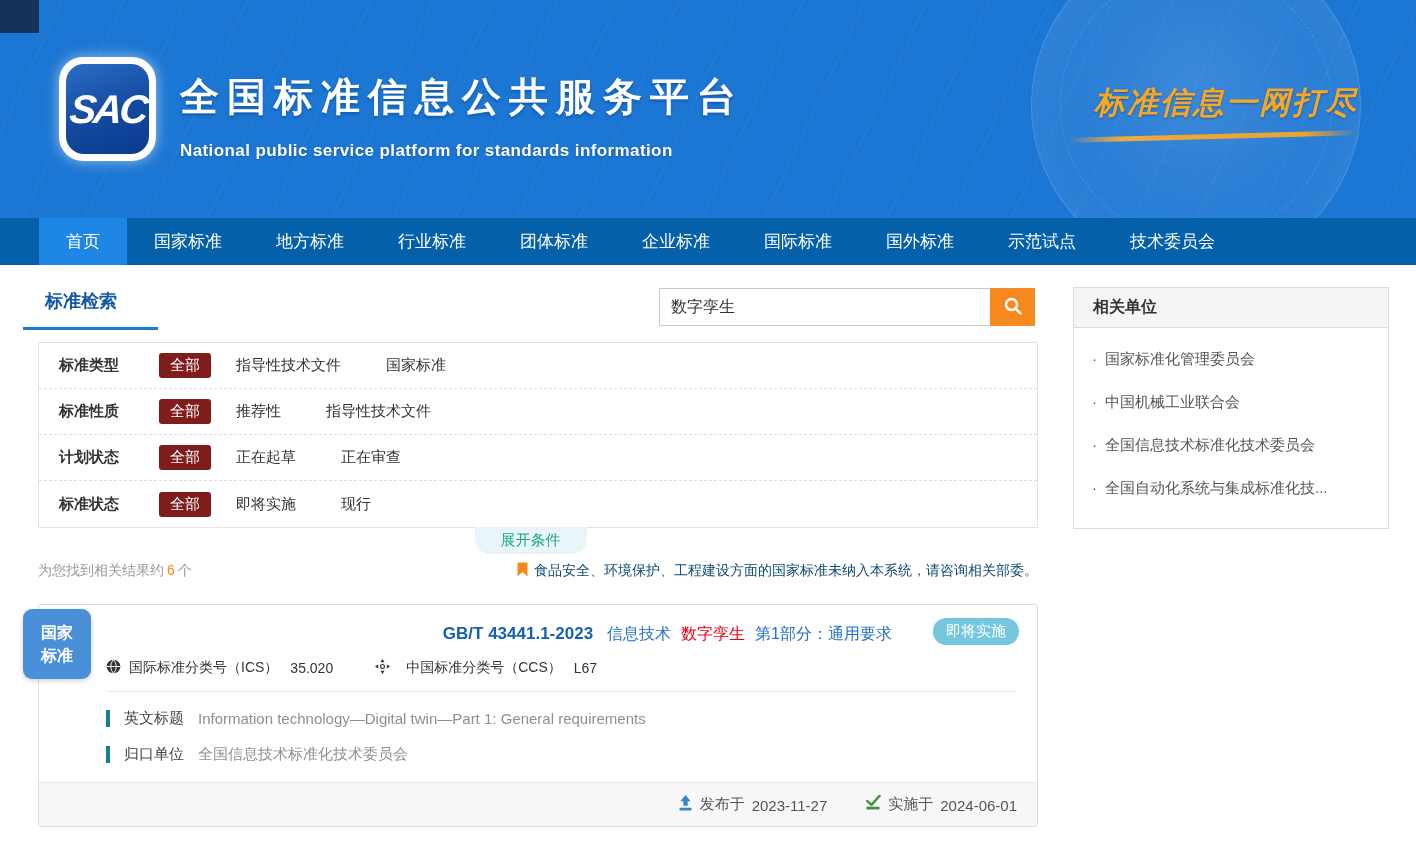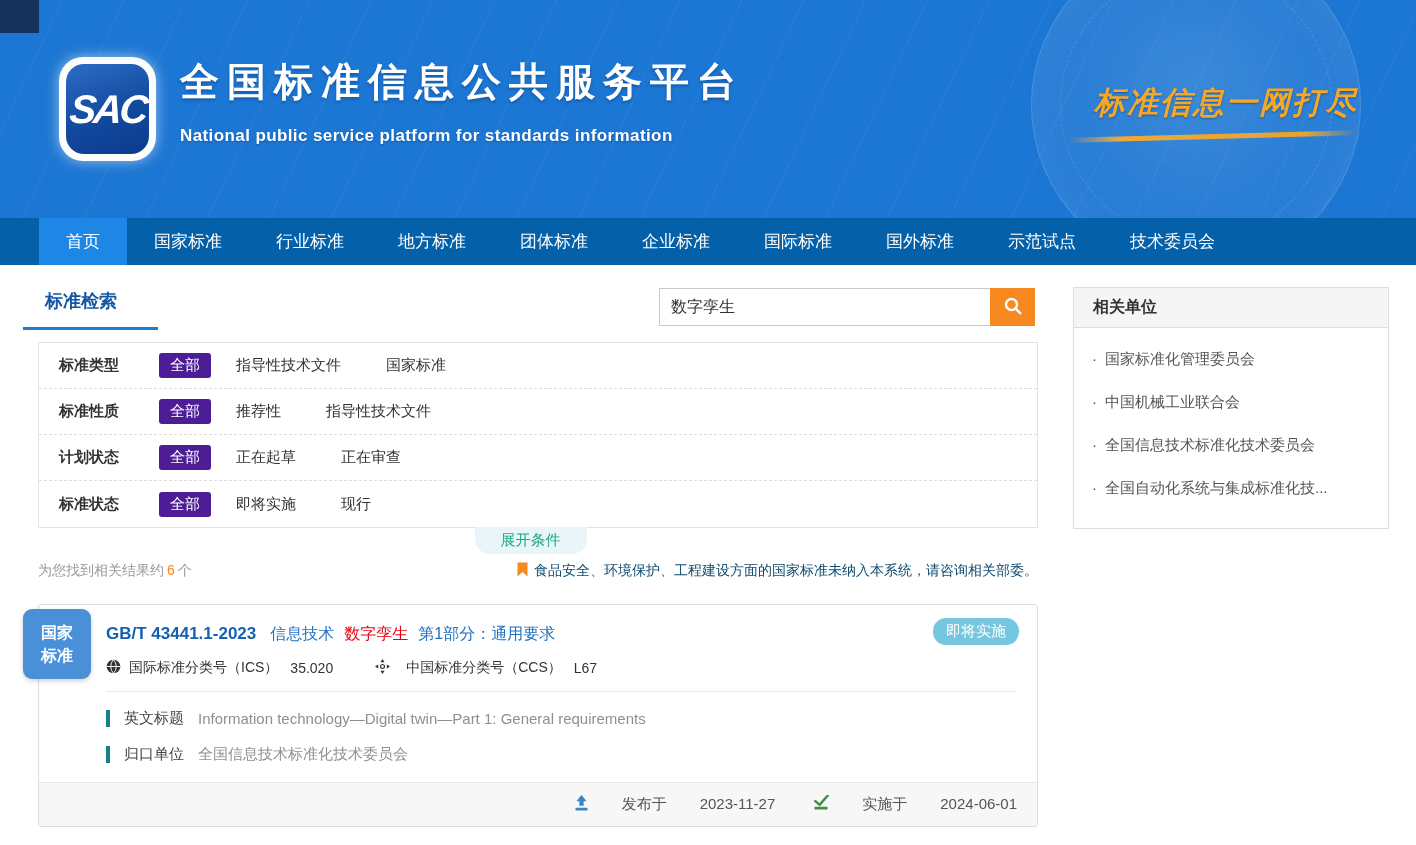--- a/index.html
+++ b/index.html
@@ -19,21 +19,21 @@
   }
   .globe-deco::after { content:""; position:absolute; inset:28px; border-radius:50%;
     border:1px dashed rgba(255,255,255,0.15); }
   .logo { position:absolute; left:59px; top:57px; width:97px; height:104px; background:#fdfdfd;
     border-radius:24px; padding:7px; box-shadow:0 0 14px rgba(255,255,255,0.55); }
   .logo-inner { width:100%; height:100%; border-radius:18px;
     background:linear-gradient(160deg,#2c6cc6 0%, #134a9e 55%, #0a3a8e 100%);
     display:flex; align-items:center; justify-content:center; }
   .logo-inner span { color:#fff; font-size:40px; font-weight:bold; font-style:italic;
     letter-spacing:-3px; transform:skewX(-6deg); }
-  .brand { position:absolute; left:180px; top:55px; }
+  .brand { position:absolute; left:180px; top:70px; }
   .brand-title { color:#fff; font-size:39px; font-weight:bold; letter-spacing:8px;
     text-shadow:0 2px 3px rgba(0,40,90,0.35); }
   .brand-sub { margin-top:17px; color:#fff; font-size:17px; font-weight:600; letter-spacing:0.4px;
     text-shadow:0 1px 2px rgba(0,40,90,0.35); }
   .slogan-wrap { position:absolute; right:58px; top:82px; width:290px; text-align:right; }
   .slogan { color:#f5a727; font-size:31px; font-weight:bold; font-style:italic; letter-spacing:2px;
     text-shadow:0 1px 2px rgba(0,30,70,0.4); }
   .slogan-line { margin-top:10px; height:5px; border-radius:3px; transform:rotate(-1.5deg);
     background:linear-gradient(90deg, transparent 0%, #eda93c 18%, #e8a22f 82%, transparent 100%); }
 
@@ -57,21 +57,21 @@
     font-size:16px; padding:0 11px; color:#333; outline:none; }
   .search-btn { width:45px; height:38px; background:#f6891f; border:none; cursor:pointer;
     display:flex; align-items:center; justify-content:center; }
 
   
   .filter-box { margin-left:15px; margin-top:12px; width:1000px; border:1px solid #e3e3e3; }
   .filter-row { height:46px; display:flex; align-items:center; padding-left:20px;
     border-bottom:1px dashed #ddd; }
   .filter-row:last-child { border-bottom:none; }
   .filter-label { width:100px; font-size:15px; font-weight:bold; color:#333; }
-  .filter-badge { background:#4c1d95; color:#fff; font-size:15px; padding:3px 11px;
+  .filter-badge { background:#7f1d1d; color:#fff; font-size:15px; padding:3px 11px;
     border-radius:3px; margin-right:25px; cursor:pointer; }
   .filter-option { font-size:15px; color:#333; margin-right:45px; cursor:pointer; }
 
   .expand-tab { display:block; width:fit-content; margin:-1px auto 0; position:relative;
     background:#e9f5f9; color:#1fa883; font-size:15px; padding:4px 26px;
     border-radius:0 0 15px 15px; cursor:pointer; }
 
   
   .results-row { margin-top:8px; display:flex; justify-content:space-between; align-items:center;
     padding-left:15px; }
@@ -81,39 +81,39 @@
   .notice svg { margin-right:6px; flex:none; }
 
   
   .card { position:relative; margin-left:15px; margin-top:24px; width:1000px;
     border:1px solid #ddd; border-radius:3px; background:#fff; }
   .type-badge { position:absolute; left:-16px; top:4px; width:68px; height:70px;
     background:#4a90d8; border-radius:9px; color:#fff; font-size:16px; font-weight:bold;
     display:flex; flex-direction:column; align-items:center; justify-content:center;
     line-height:1.45; box-shadow:0 2px 5px rgba(0,0,0,0.18); }
   .card-body { padding:16px 20px 18px 67px; }
-  .title-row { padding-right:115px; line-height:1.5; }
+  .title-row { padding-right:115px; line-height:1.5;text-align:right; }
   .std-code { font-size:17px; font-weight:bold; color:#1460b3; margin-right:14px;
     text-decoration:none; cursor:pointer; }
   .std-t { font-size:16px; color:#2272c3; margin-right:10px; text-decoration:none; cursor:pointer; }
   .std-t.hl { color:#e60012; }
   .status-badge { position:absolute; right:18px; top:13px; background:#74c7de; color:#fff;
     font-size:15px; padding:4px 13px; border-radius:13px; }
   .meta-row { margin-top:12px; display:flex; align-items:center; color:#333; font-size:14px; }
   .meta-row svg { margin-right:8px; flex:none; }
   .meta-label { margin-right:12px; }
   .meta-group2 { margin-left:42px; display:flex; align-items:center; }
   .h-divider { margin-top:14px; border-top:1px solid #e8e8e8; }
   .detail-row { display:flex; align-items:center; margin-top:17px; }
   .detail-bar { width:4px; height:17px; background:#17808f; margin-right:14px; flex:none; }
   .detail-label { color:#444; font-size:15px; flex:none; }
   .detail-value { color:#8f8f8f; font-size:15px; margin-left:14px; }
   .card-footer { background:#f7f7f7; border-top:1px solid #e8e8e8; padding:12px 20px;
     display:flex; justify-content:flex-end; gap:38px; align-items:center; color:#555; font-size:15px; }
-  .date-item { display:flex; align-items:flex-start;gap:26px; }
+  .date-item { display:flex; align-items:flex-end; }
   .date-item svg { margin-right:7px; }
   .date-item .dl { margin-right:7px; }
 
   
   .sidebar-title { background:#f5f5f5; padding:9px 19px; font-size:16px; font-weight:bold;
     color:#333; border-bottom:1px solid #ddd; }
   .sidebar-list { list-style:none; padding:10px 18px 18px; }
   .sidebar-item { padding:12px 0; color:#555; font-size:15px; cursor:pointer;
     white-space:nowrap; overflow:hidden; }
   .sidebar-item::before { content:"·"; margin-right:8px; color:#555; }
@@ -135,22 +135,22 @@
   </div>
   <div class="slogan-wrap">
     <div class="slogan">标准信息一网打尽</div>
     <div class="slogan-line"></div>
   </div>
 </header>
 
 <nav class="nav">
   <a class="nav-item active">首页</a>
   <a class="nav-item">国家标准</a>
+  <a class="nav-item">地方标准</a>
   <a class="nav-item">行业标准</a>
-  <a class="nav-item">地方标准</a>
   <a class="nav-item">团体标准</a>
   <a class="nav-item">企业标准</a>
   <a class="nav-item">国际标准</a>
   <a class="nav-item">国外标准</a>
   <a class="nav-item">示范试点</a>
   <a class="nav-item">技术委员会</a>
 </nav>
 
 <div class="content">
   <div class="left-col">

